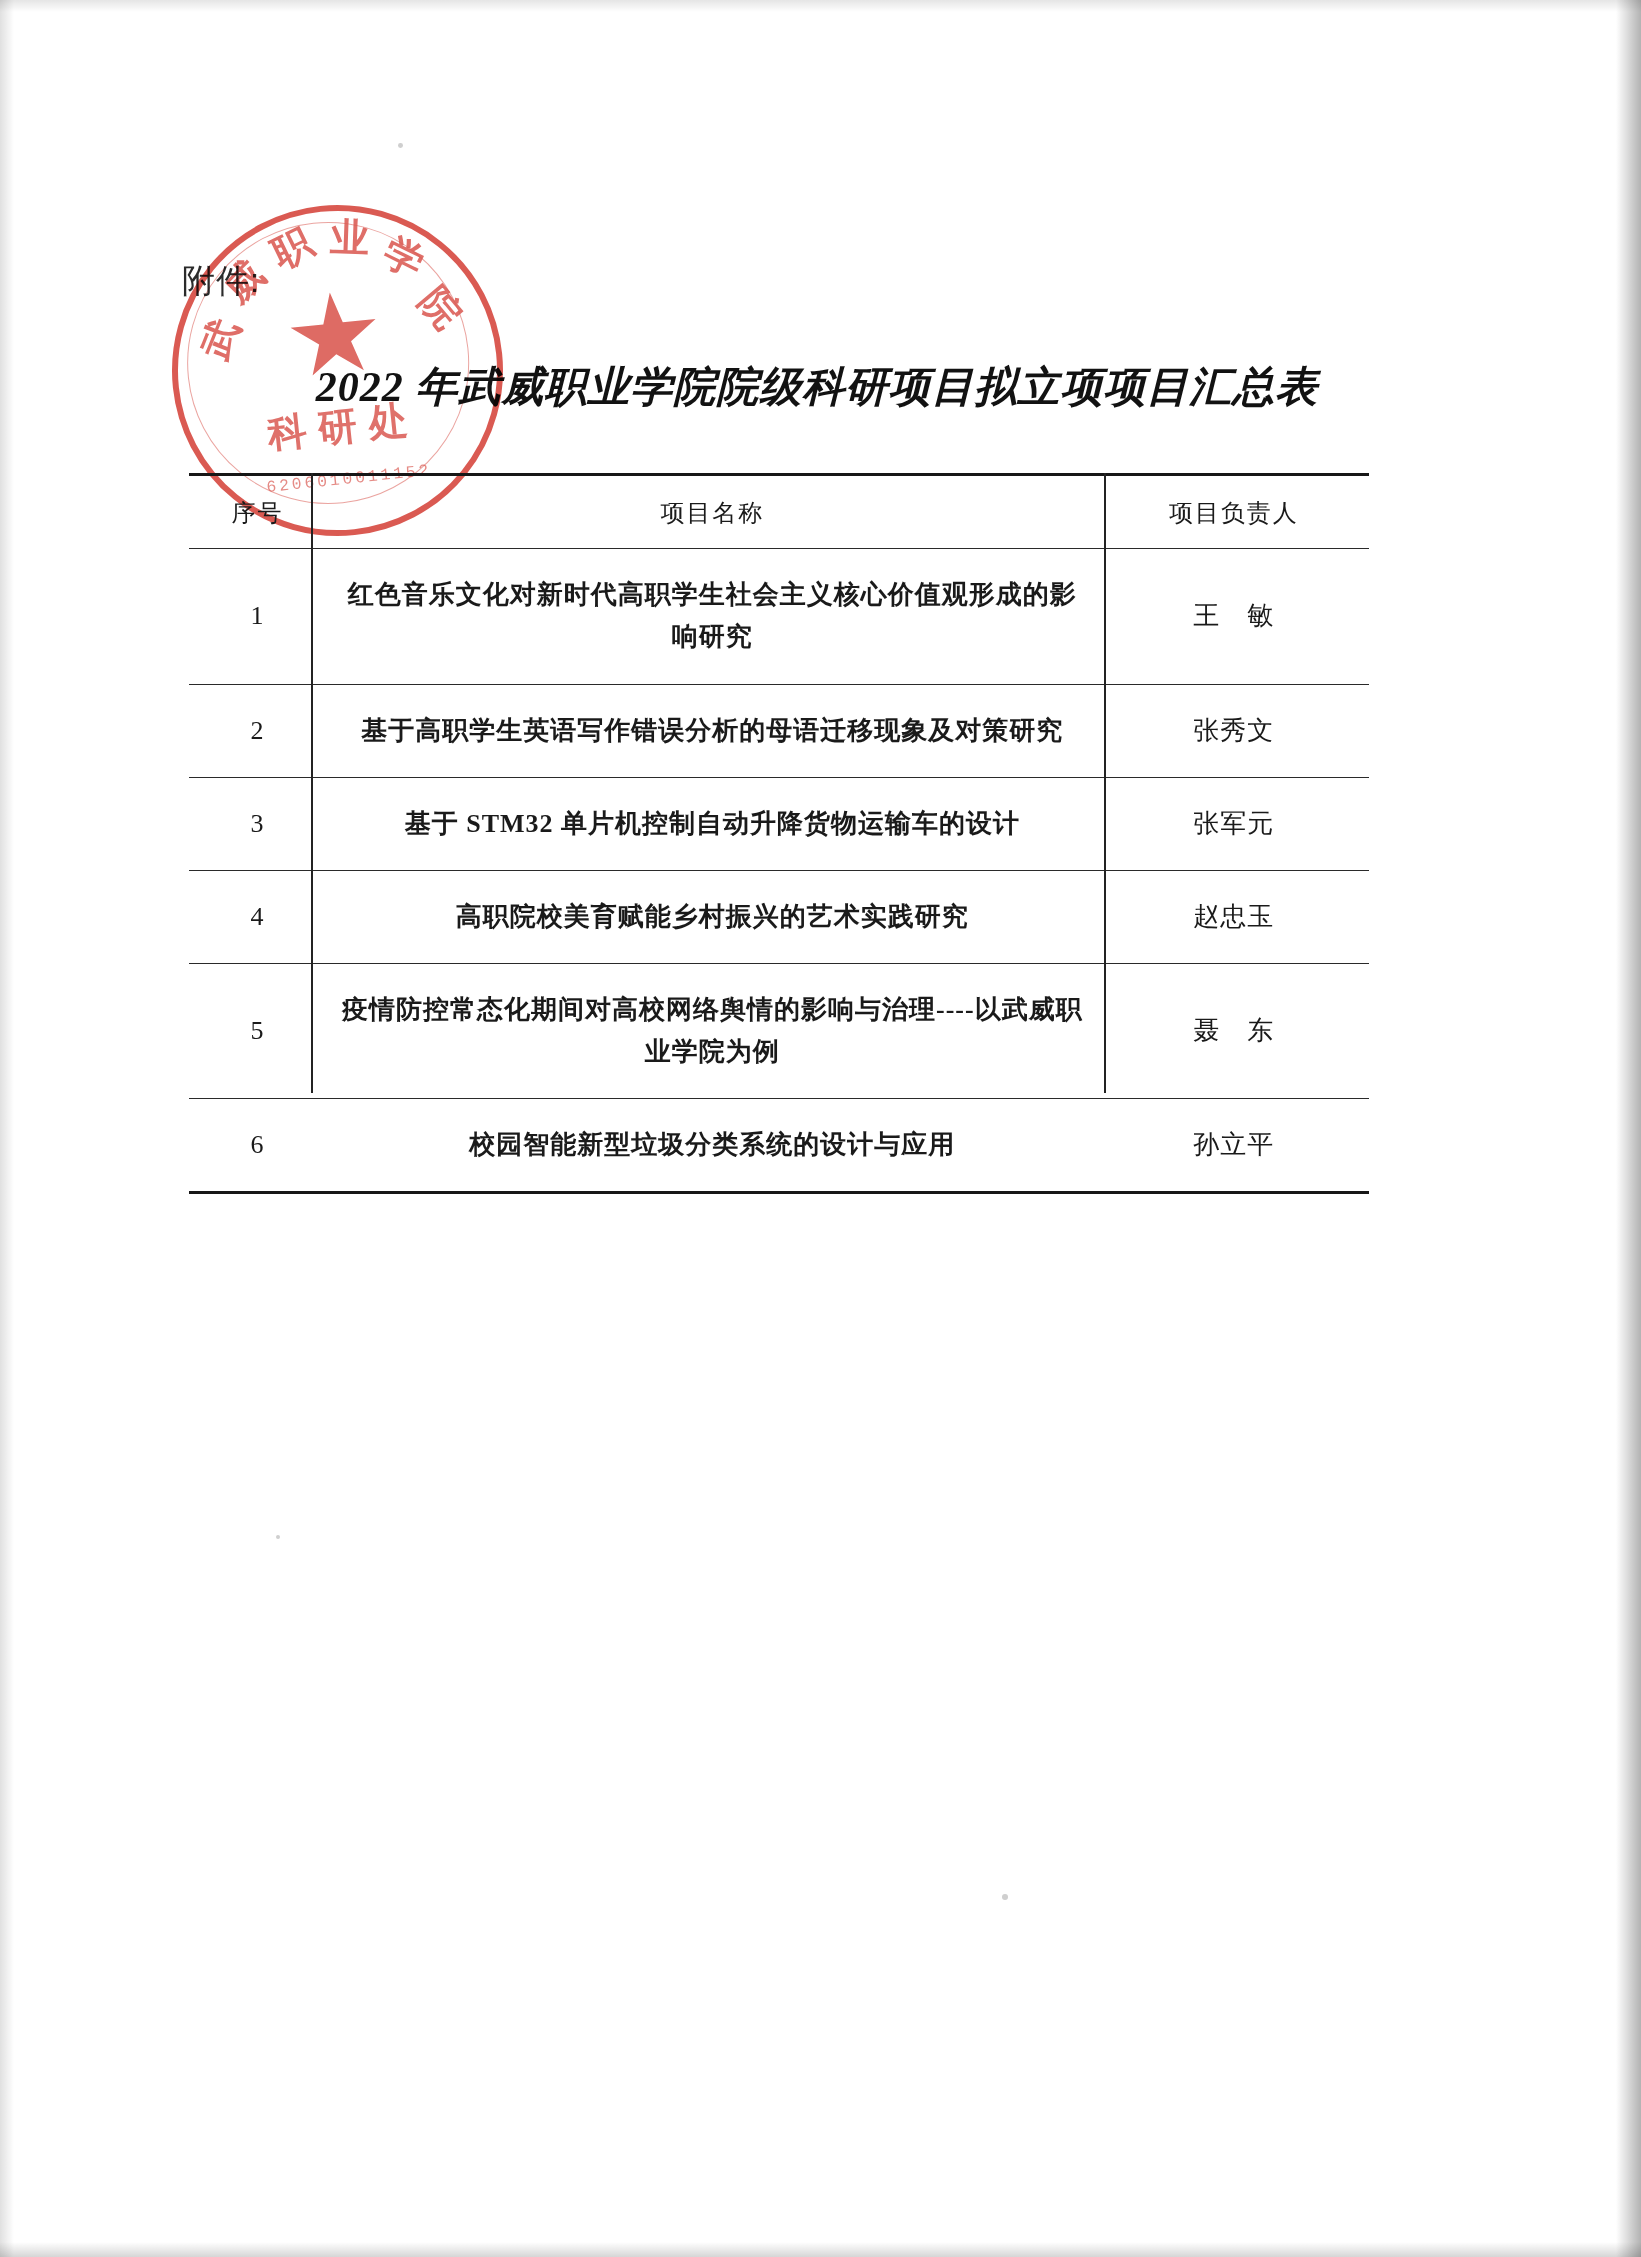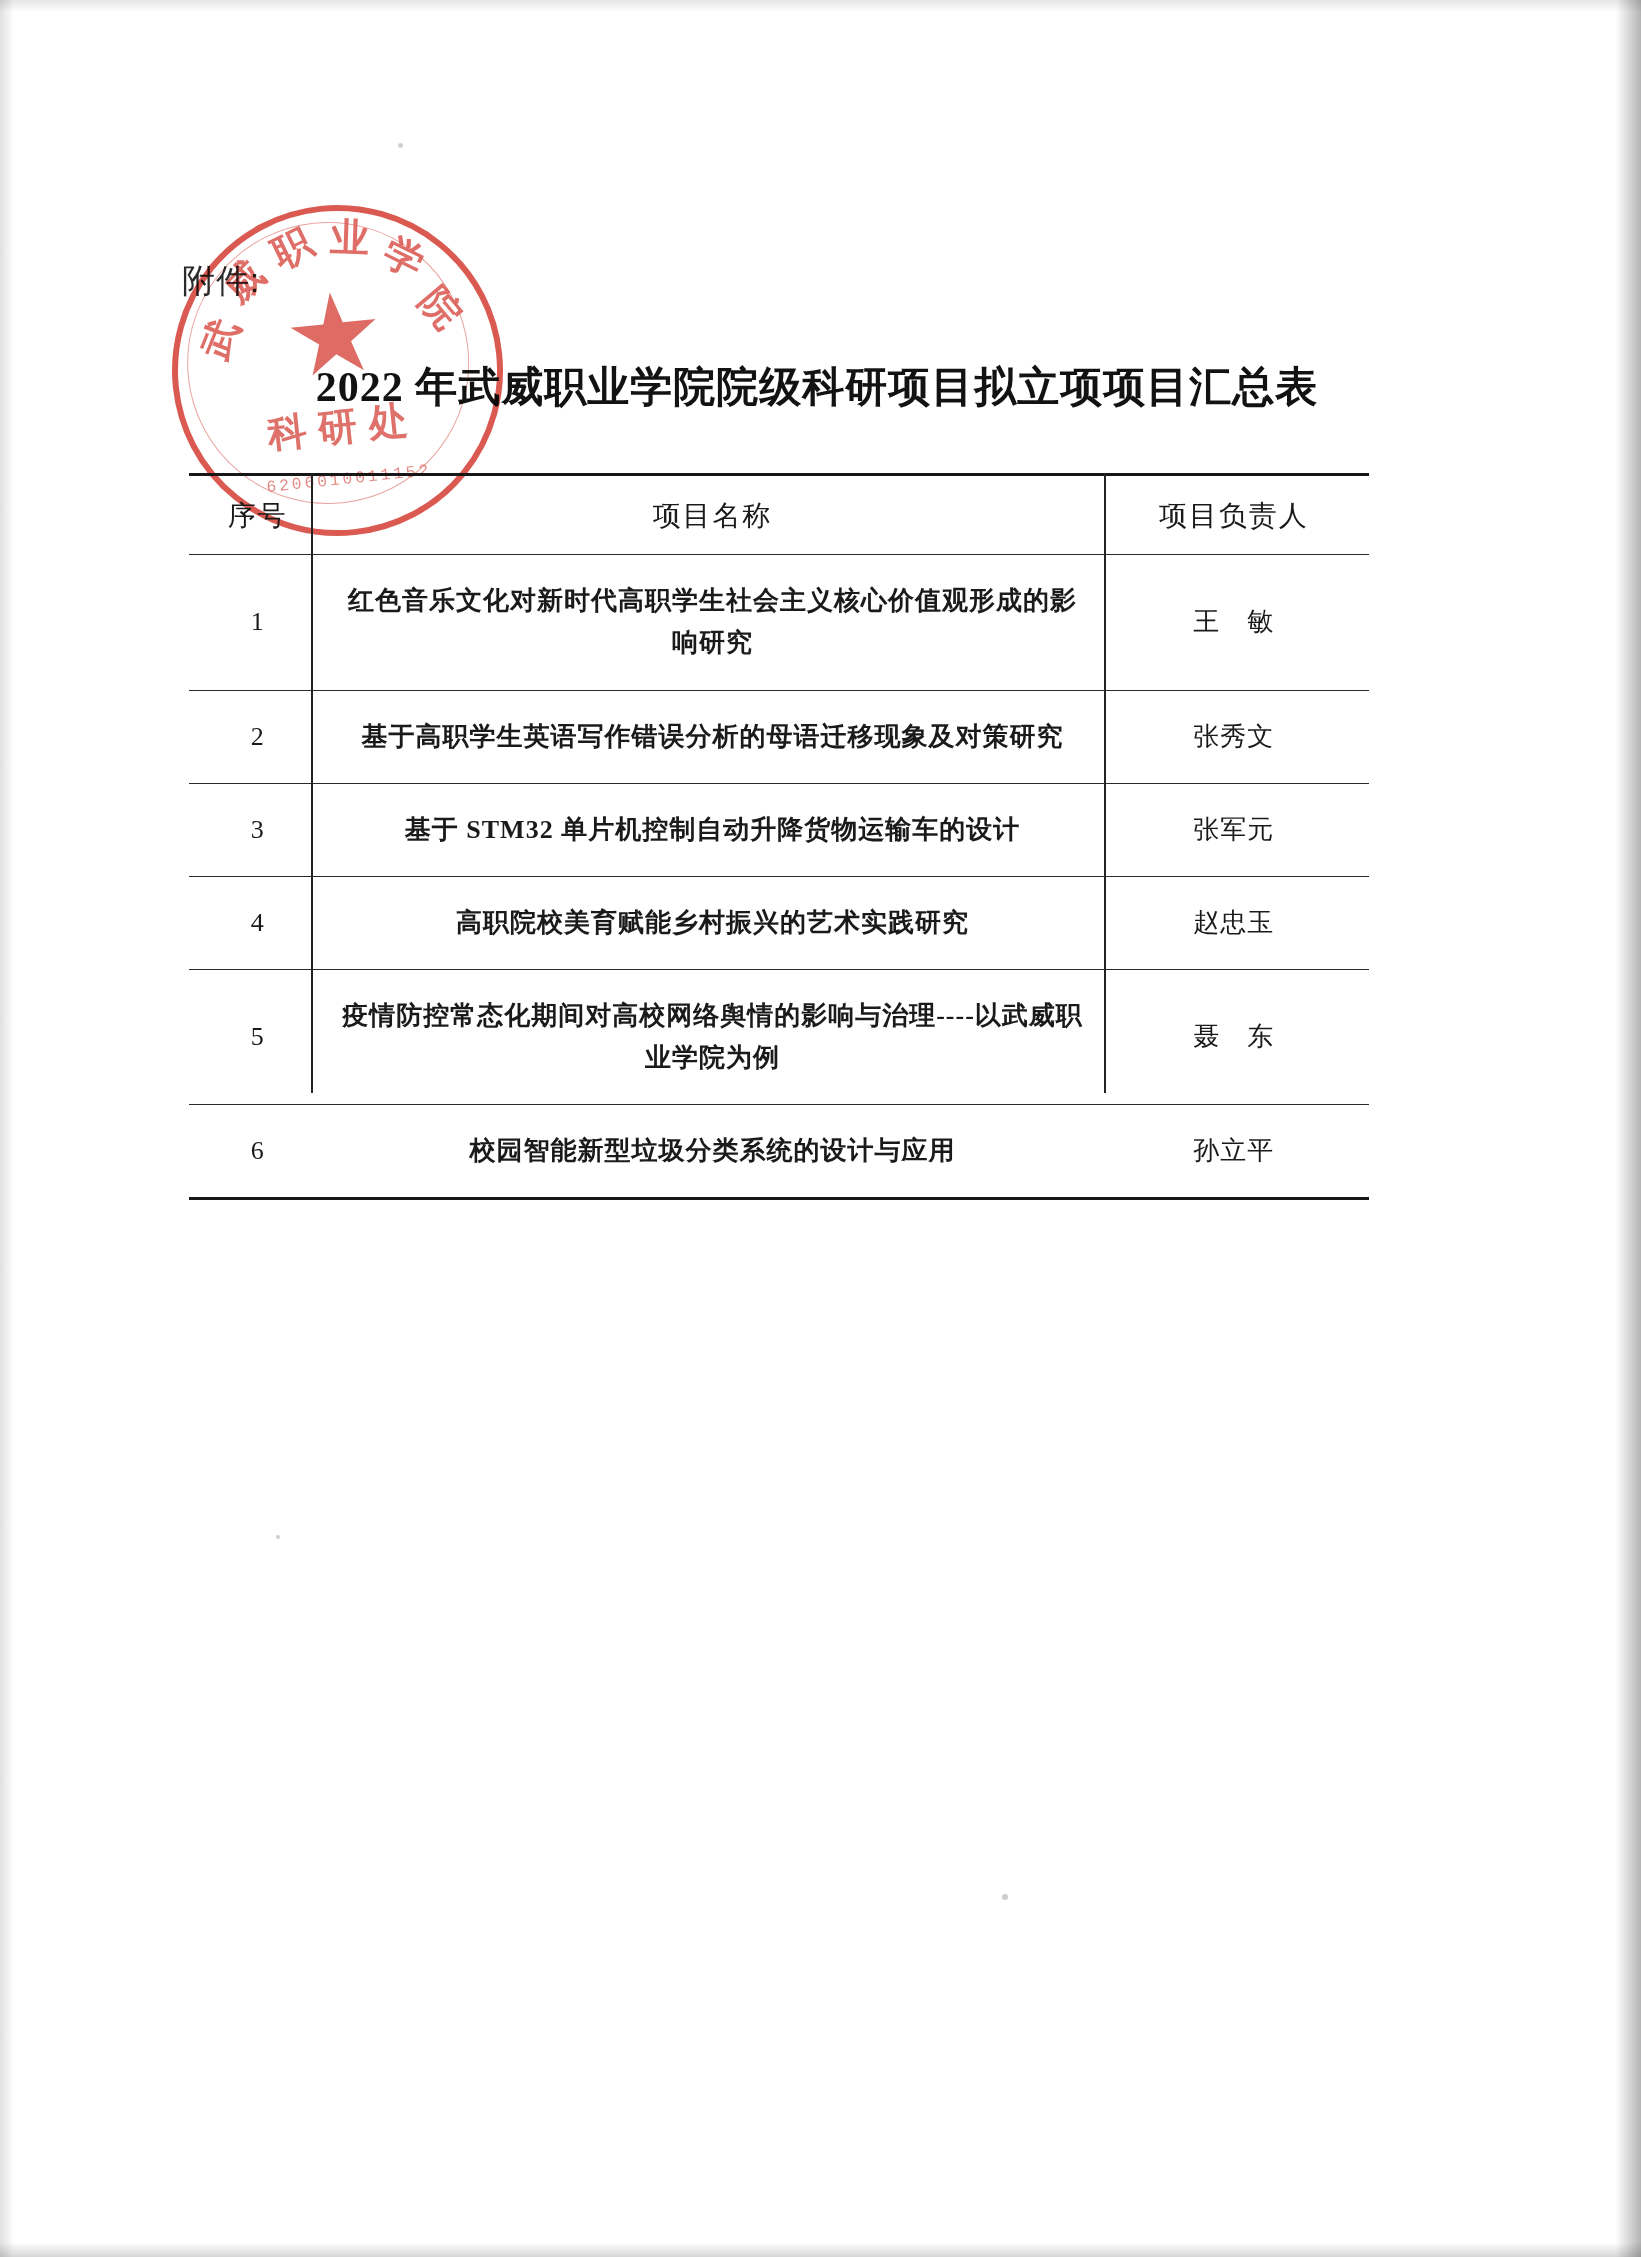--- a/index.html
+++ b/index.html
@@ -61,36 +61,37 @@
     position: absolute;
     left: 0;
     top: 359px;
     width: 1634px;
     text-align: center;
     font-size: 42px;
     font-weight: bold;
     letter-spacing: 1px;
     color: #121212;
     font-family: "Liberation Serif", "DejaVu Serif", serif;
+    font-style: italic;
   }
 
   .table-wrap {
     position: absolute;
     left: 189px;
     top: 473px;
     width: 1180px;
   }
   table.summary {
     width: 100%;
     border-collapse: collapse;
     font-size: 26px;
   }
   table.summary thead th {
     font-weight: normal;
-    font-size: 28px;
+    font-size: 24px;
     padding: 21px 3.9px 19.3px 3.9px;
     text-align: center;
     letter-spacing: 1.9px;
   }
   table.summary tbody td {
     text-align: center;
     padding: 25px 9.7px;
     line-height: 1.62;
     letter-spacing: 1px;
   }

